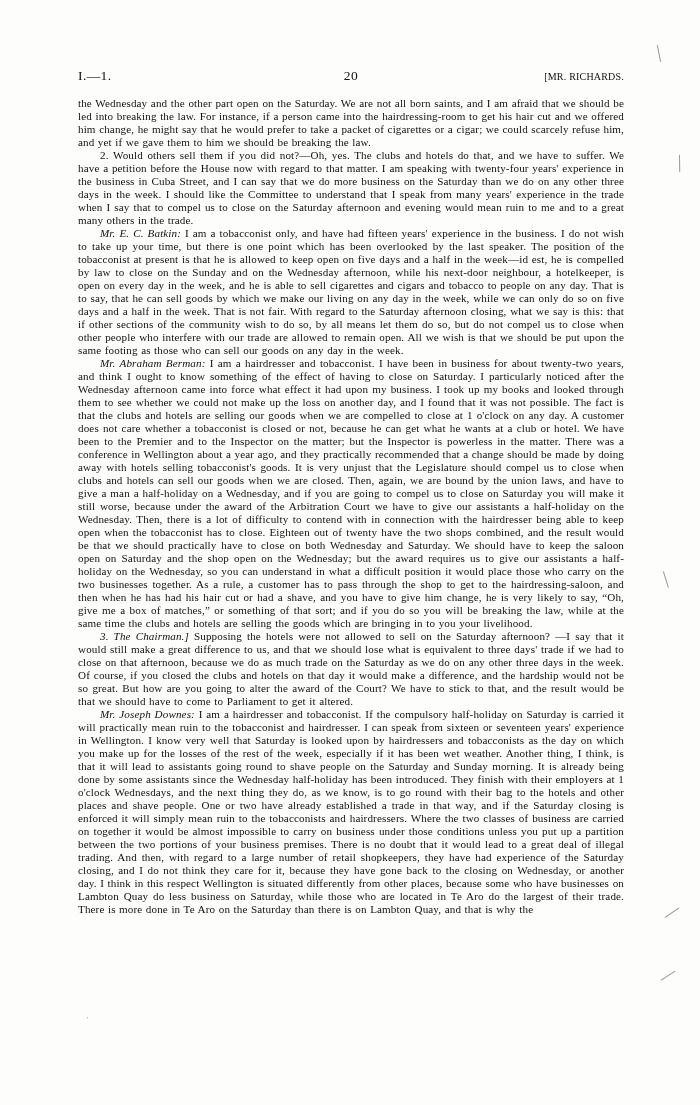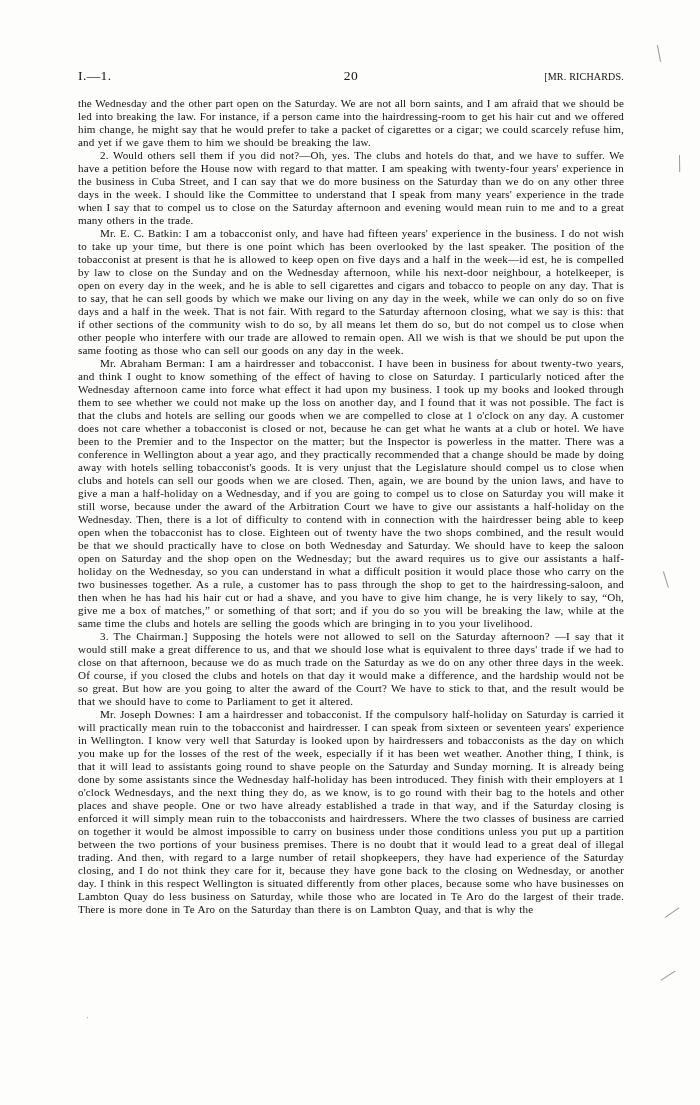--- a/index.html
+++ b/index.html
@@ -63,20 +63,21 @@
   }
   .para {
     margin: 0;
     text-indent: 22px;
     text-align: justify;
   }
   .para.noindent {
     text-indent: 0;
   }
   .speaker {
+    font-style: italic;
   }
 
   
   .mark {
     position: absolute;
     color: #9a9a93;
     font-size: 13px;
     font-family: "Liberation Serif", serif;
     user-select: none;
   }

